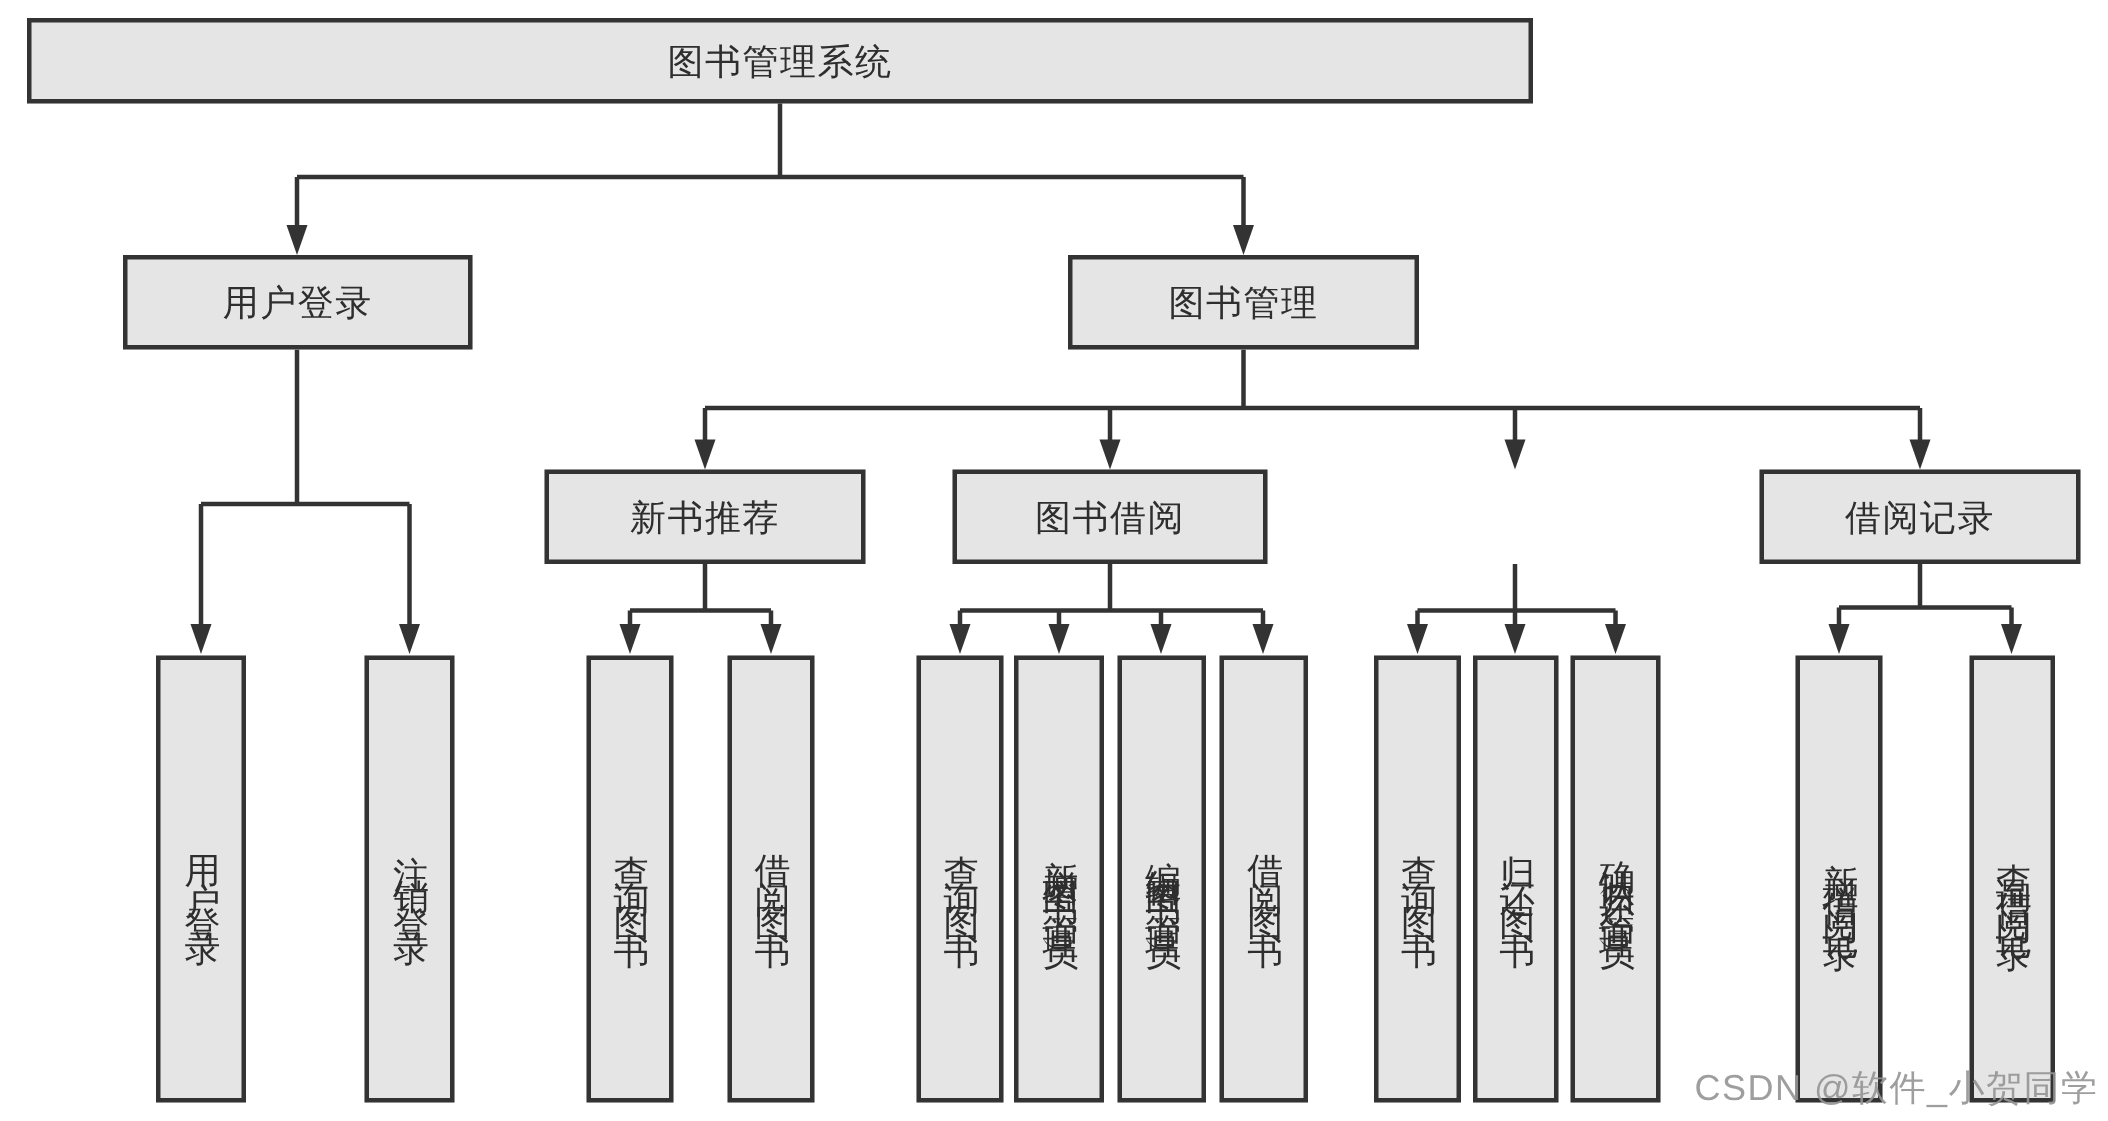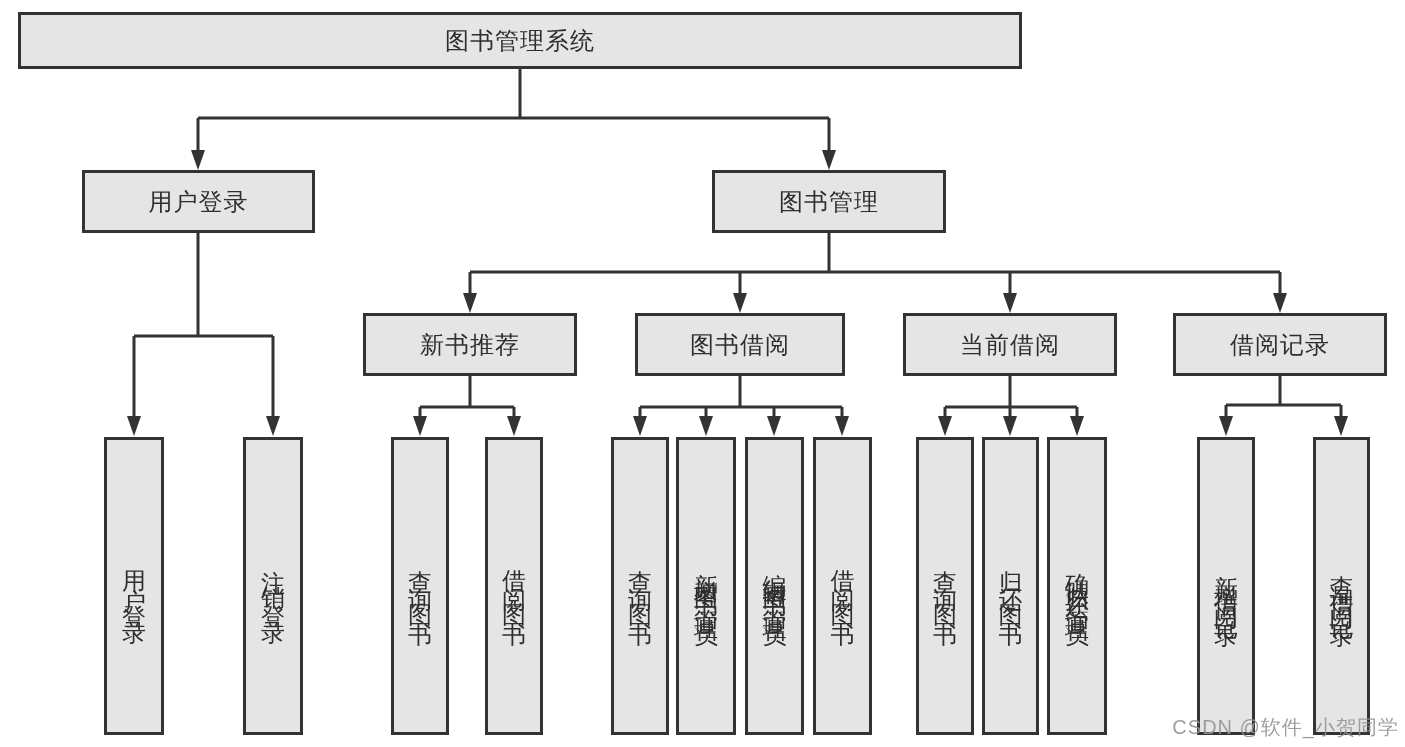--- a/index.html
+++ b/index.html
@@ -37,21 +37,21 @@
     line-height:1;
   }
   .vs{letter-spacing:0.72em;}
   .vm{letter-spacing:0.42em;}
   .vl{letter-spacing:0.30em;}
   .watermark{
     position:absolute;
     right:6px;
     bottom:6px;
     z-index:3;
-    font-size:20px;
+    font-size:24px;
     color:rgba(148,148,148,0.9);
     letter-spacing:1px;
     white-space:nowrap;
   }
 </style>
 </head>
 <body>
 
 <div class="stage">
 
@@ -105,23 +105,20 @@
   <div class="box" style="left:363px;top:313px;width:214px;height:63px">
     <span class="hlabel">新书推荐</span>
   </div>
 
   <div class="box" style="left:712px;top:170px;width:234px;height:63px">
     <span class="hlabel">图书管理</span>
   </div>
   <div class="box" style="left:635px;top:313px;width:210px;height:63px">
     <span class="hlabel">图书借阅</span>
   </div>
-  <div class="box" style="left:903px;top:313px;width:214px;height:63px">
-    <span class="hlabel">当前借阅</span>
-  </div>
   <div class="box" style="left:1173px;top:313px;width:214px;height:63px">
     <span class="hlabel">借阅记录</span>
   </div>
 
   <div class="box leaf" style="left:104px;width:60px">
     <span class="vtext vs">用户登录</span>
   </div>
   <div class="box leaf" style="left:243px;width:60px">
     <span class="vtext vs">注销登录</span>
   </div>

